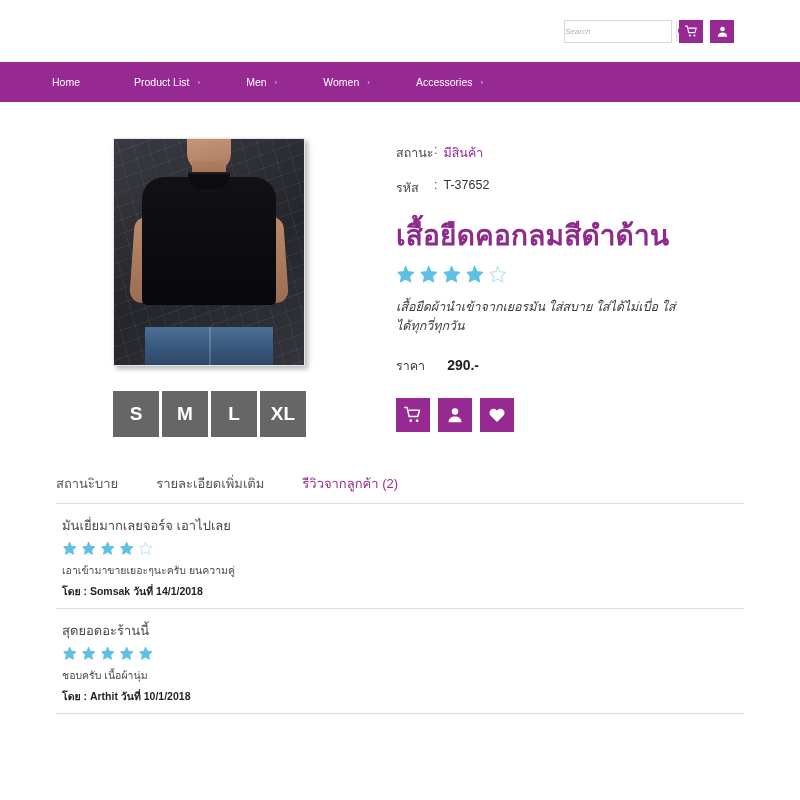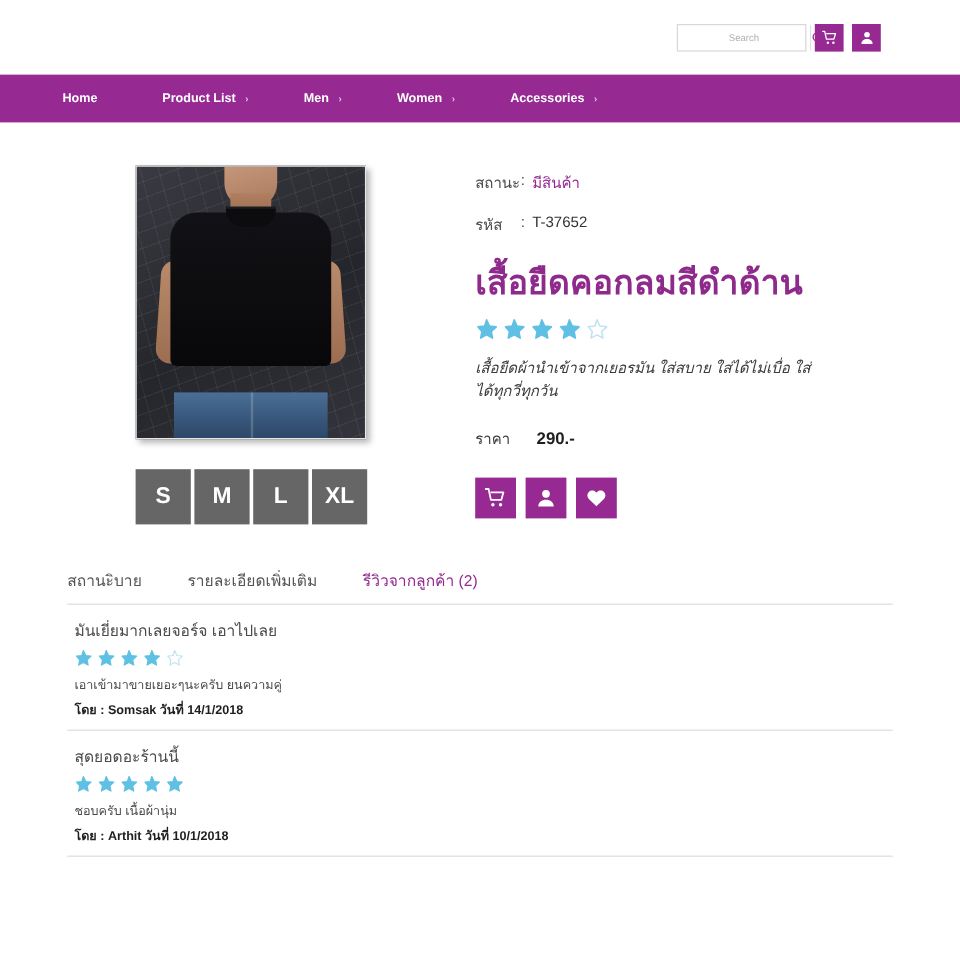--- a/index.html
+++ b/index.html
@@ -29,23 +29,23 @@
     background: #fff;
     width: 108px;
   }
   .search-input {
     flex: 1;
     height: 100%;
     border: none;
     outline: none;
     font-size: 8px;
     color: #9b9b9b;
-    text-align: center;
     background: transparent;
     font-family: "Liberation Sans", sans-serif;
+    font-style: italic;
   }
   .search-input::placeholder { color: #b0b0b0; }
   .search-btn {
     width: 25px; height: 100%;
     border-left: 1px solid #e0e0e0;
     display: flex; align-items: center; justify-content: center;
     background: #fff; cursor: pointer;
   }
   .hdr-icon-btn {
     width: 24px; height: 23px;
@@ -64,21 +64,20 @@
     padding-left: 52px;
   }
   .nav-item {
     color: #ffffff;
     font-size: 10.5px;
     margin-right: 46px;
     display: flex;
     align-items: center;
     cursor: pointer;
     white-space: nowrap;
-    font-weight: bold;
   }
   .nav-item .caret {
     margin-left: 8px;
     font-size: 8px;
     color: #e4bfe2;
   }
 
   
   .main {
     display: flex;

